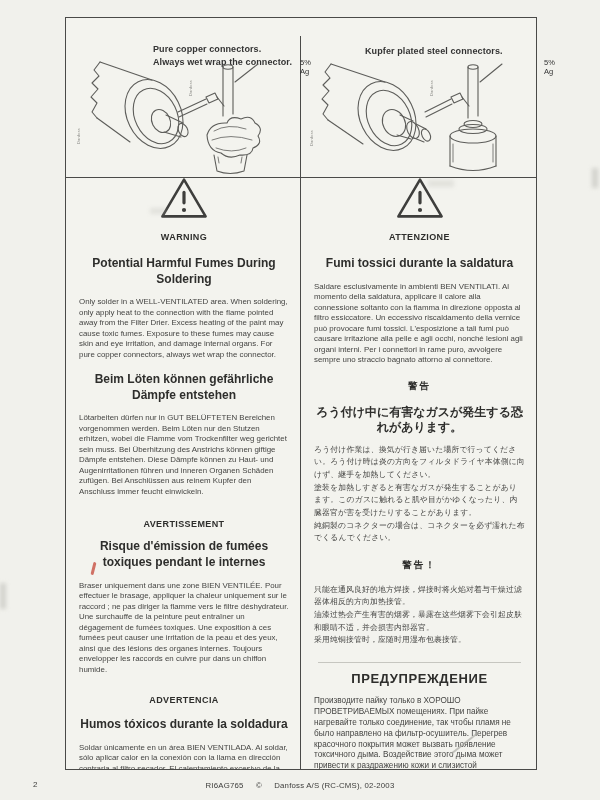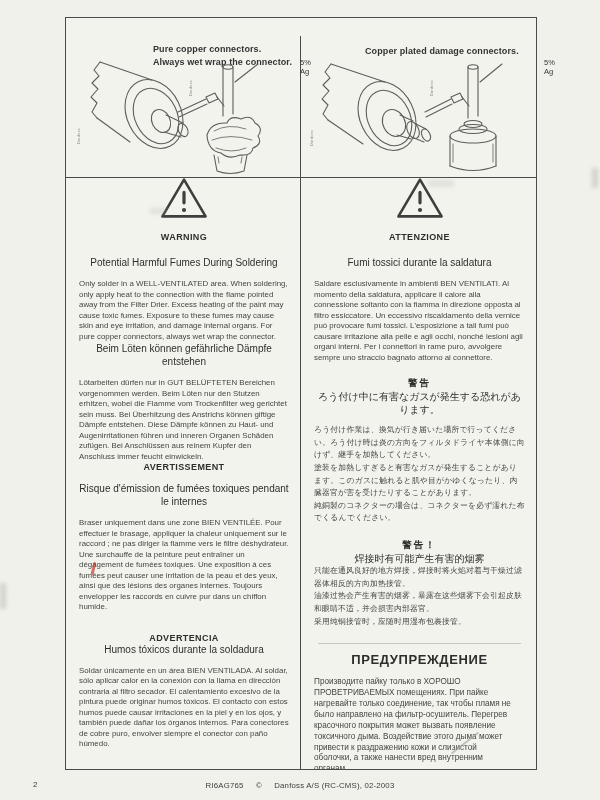--- a/index.html
+++ b/index.html
@@ -31,28 +31,28 @@
     position:absolute; font-size:4px; color:#8a8a86; letter-spacing:.2px;
     transform:rotate(-90deg); transform-origin:left top; white-space:nowrap;
   }
   svg.lineart { position:absolute; left:0; top:0; }
   
   .warn-band { position:absolute; left:0; top:143px; width:100%; height:608px; display:flex;align-items:flex-end; }
   .warn-col { position:relative; width:50%; height:100%; overflow:hidden; padding:0 11px 0 13px; }
   .warn-col.left { border-right:1.5px solid #4a4a48; }
   .tri-wrap { text-align:center; margin-top:15px; }
   .hdr { text-align:center; font-weight:bold; font-size:9px; letter-spacing:.4px; color:#2e2e2c; }
-  .sub { text-align:center; font-weight:normal; font-size:10px; color:#2e2e2c; line-height:1.3; }
+  .sub { text-align:center; font-weight:bold; font-size:12px; color:#2e2e2c; line-height:1.3; }
   .body-txt { font-size:7.9px; line-height:1.33; color:#454543; white-space:pre-line; text-align:left; }
   .body-cjk { font-size:7.8px; line-height:1.62; letter-spacing:.2px; }
   .hdr-cjk { font-size:9.5px; letter-spacing:2px; }
   .hdr-ru { font-size:13px; letter-spacing:.6px; }
   .ru-rule { height:1px; background:#c6c6c0; margin:15px 4px 0 4px; }
   
-  .m8{margin-top:8px}.m10{margin-top:10px}.m12{}.m14{margin-top:14px}.m18{margin-top:18px}.m20{margin-top:20px}.m22{}
+  .m8{margin-top:8px}.m10{margin-top:10px}.m12{margin-top:12px}.m14{margin-top:14px}.m18{margin-top:18px}.m20{margin-top:20px}.m22{margin-top:22px}
   
   .page-num { position:absolute; left:33px; top:780px; font-size:8px; color:#3c3c3a; }
   .footer-line { position:absolute; left:0; top:781px; width:600px; text-align:center;
     font-size:7.8px; color:#3c3c3a; letter-spacing:.2px; }
   .footer-line span { margin:0 5px; }
   
   .red-mark { position:absolute; left:92px; top:562px; width:3px; height:13px;
     background:#c0392b; opacity:.7; transform:rotate(14deg); border-radius:2px; }
   .pencil-check { position:absolute; left:448px; top:742px; width:34px; height:2px;
     background:#a7a7a1; opacity:.65; transform:rotate(-38deg); }
@@ -102,21 +102,21 @@
           <path d="M148 119 l3 16 q13 5 27 0 l3 -16"></path>
           <path d="M152 121 l1 6 M176 121 l-1 6" stroke-width=".8"></path>
         </g>
       </svg>
       <span class="vlabel" style="left:10px; top:108px;">Danfoss</span>
       <span class="vlabel" style="left:122px; top:60px;">Danfoss</span>
       <span class="ag-label" style="left:194px; top:22px;">5% Ag</span>
     </div>
 
     <div class="illu-cell">
-      <div class="illu-caption cap-r">Copper plated damage connectors.</div>
+      <div class="illu-caption cap-r">Kupfer plated steel connectors.</div>
       <svg class="lineart" width="235" height="141" viewBox="0 0 235 141">
         <g stroke="#5d5d5a" fill="none" stroke-width="1.1" stroke-linejoin="round" stroke-linecap="round">
 
           <path d="M30 28 l-6 8 l5 6 l-7 7 l6 6 l-7 8 l6 6 l-5 9 l5 6"></path>
           <path d="M30 28 L84 46"></path>
           <path d="M27 84 L62 108"></path>
 
           <ellipse cx="86" cy="80" rx="27" ry="36" transform="rotate(-26 86 80)"></ellipse>
           <ellipse cx="88" cy="82" rx="21" ry="29" transform="rotate(-26 88 82)"></ellipse>
           <ellipse cx="93" cy="87" rx="11" ry="14" transform="rotate(-26 93 87)"></ellipse>
@@ -186,21 +186,20 @@
       <div class="sub m14">Fumi tossici durante la saldatura</div>
       <div class="body-txt m10">Saldare esclusivamente in ambienti BEN VENTILATI. Al momento della saldatura, applicare il calore alla connessione soltanto con la fiamma in direzione opposta al filtro essiccatore. Un eccessivo riscaldamento della vernice può provocare fumi tossici. L'esposizione a tali fumi può causare irritazione alla pelle e agli occhi, nonché lesioni agli organi interni. Per i connettori in rame puro, avvolgere sempre uno straccio bagnato attorno al connettore.</div>
 
       <div class="hdr hdr-cjk m14">警告</div>
       <div class="sub m12">ろう付け中に有害なガスが発生する恐れがあります。</div>
       <div class="body-txt body-cjk m8">ろう付け作業は、換気が行き届いた場所で行ってください。ろう付け時は炎の方向をフィルタドライヤ本体側に向けず、継手を加熱してください。
 塗装を加熱しすぎると有害なガスが発生することがあります。このガスに触れると肌や目がかゆくなったり、内臓器官が害を受けたりすることがあります。
 純銅製のコネクターの場合は、コネクターを必ず濡れた布でくるんでください。</div>
 
       <div class="hdr hdr-cjk m14">警告！</div>
-      <div class="sub m12">焊接时有可能产生有害的烟雾</div>
       <div class="body-txt body-cjk m12">只能在通风良好的地方焊接，焊接时将火焰对着与干燥过滤器体相反的方向加热接管。
 油漆过热会产生有害的烟雾，暴露在这些烟雾下会引起皮肤和眼睛不适，并会损害内部器官。
 采用纯铜接管时，应随时用湿布包裹接管。</div>
 
       <div class="ru-rule"></div>
       <div class="hdr hdr-ru m8">ПРЕДУПРЕЖДЕНИЕ</div>
       <div class="body-txt m10" style="font-size:8.2px;max-width:200px;">Производите пайку только в ХОРОШО ПРОВЕТРИВАЕМЫХ помещениях. При пайке нагревайте только соединение, так чтобы пламя не было направлено на фильтр-осушитель. Перегрев красочного покрытия может вызвать появление токсичного дыма. Воздействие этого дыма может привести к раздражению кожи и слизистой оболочки, а также нанести вред внутренним органам.
 При пайке соединений из чистой меди всегда оборачивайте соединение мокрой тканью.</div>
     </div>
   </div>

